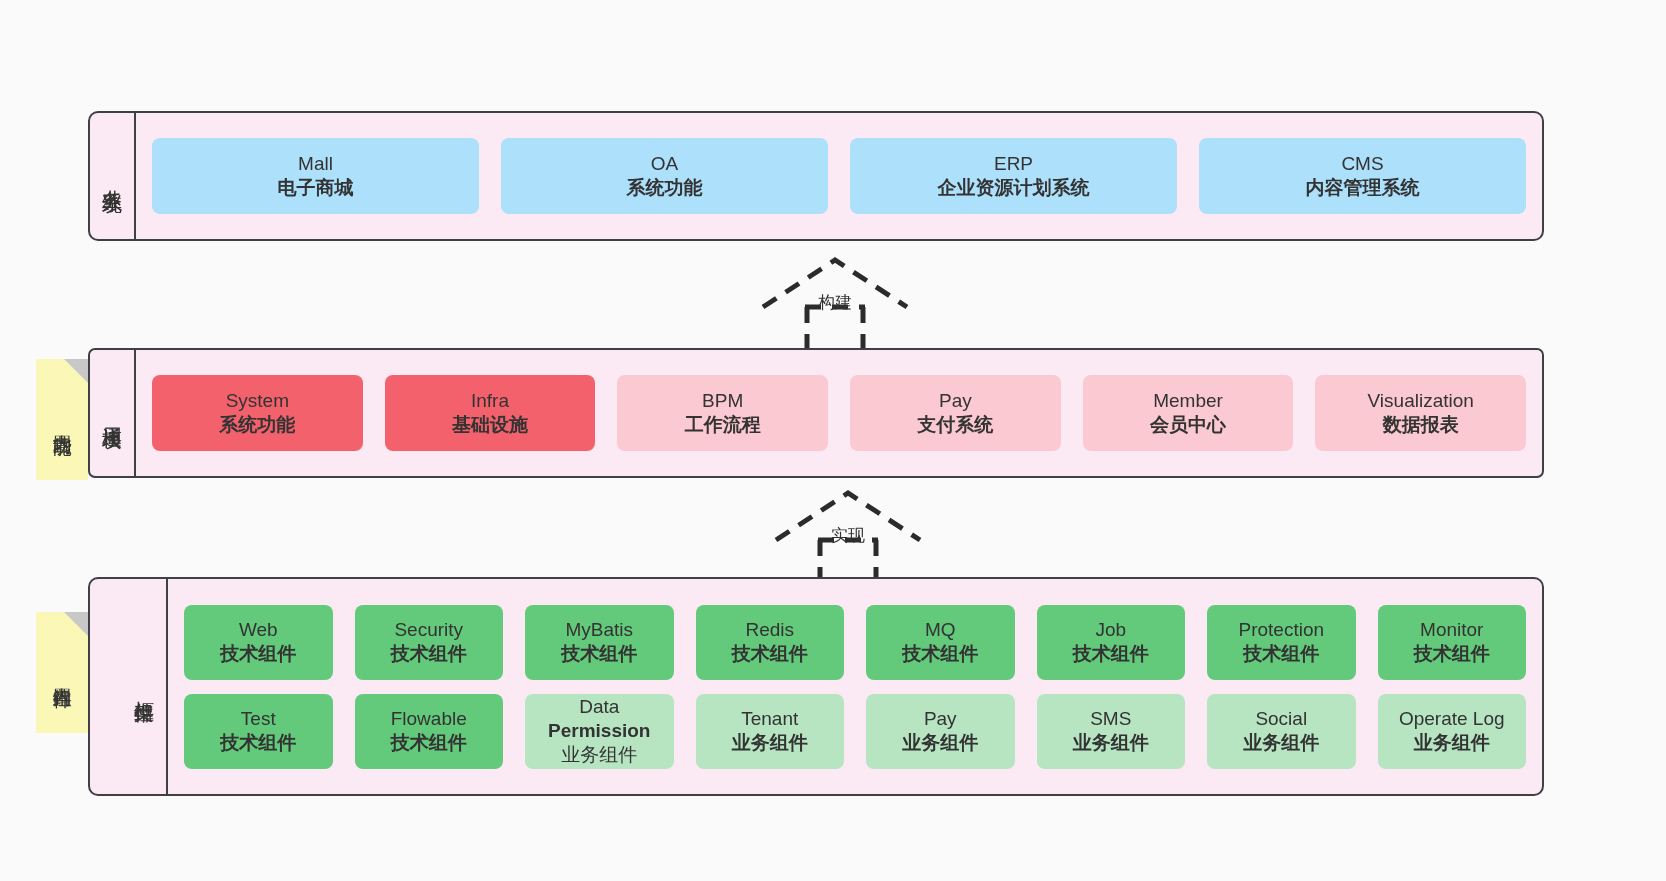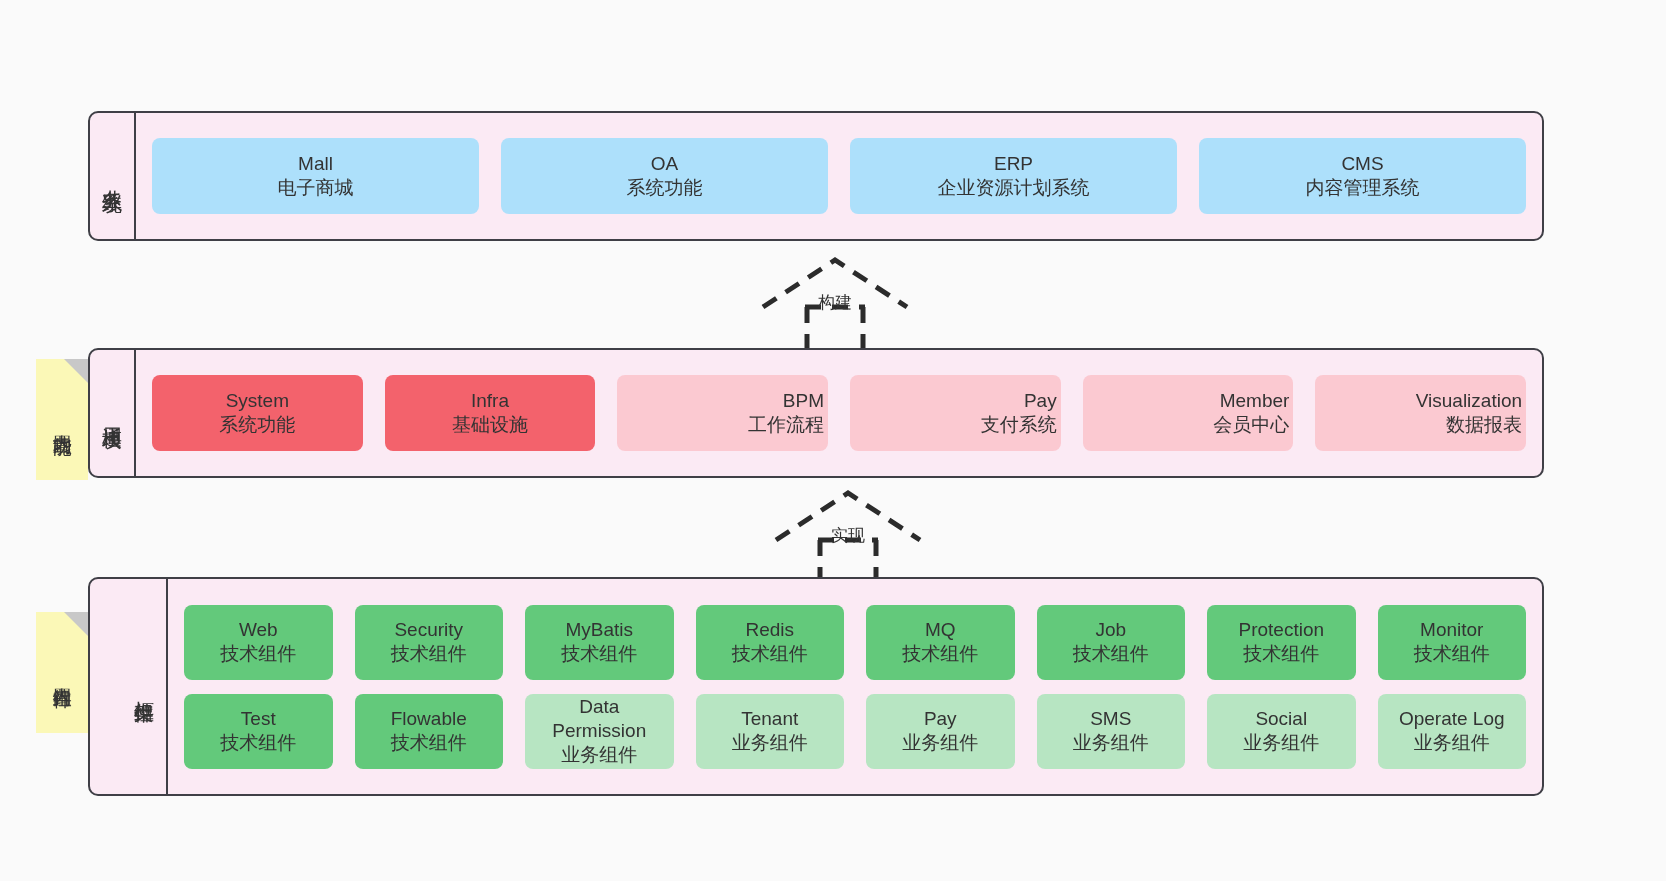--- a/index.html
+++ b/index.html
@@ -74,33 +74,33 @@
     justify-content: center;
     text-align: center;
     font-size: 19px;
     line-height: 1.26;
     color: #333333;
     box-sizing: border-box;
     padding: 6px 4px;
     min-width: 0;
   }
   .card .t1 { display: block; }
-  .card .t2 { display: block; }
+  .card .t2 { display: block; font-weight: bold; }
   .card .t3 { display: block; }
 
   
   .c-blue        { background: #ade0fb; }
   .c-red         { background: #f3626c; }
-  .c-pink        { background: #fbc9d1; align-items: flex-end; }
+  .c-pink        { background: #fbc9d1; }
   .c-green       { background: #63c97b; }
   .c-lightgreen  { background: #b7e5c2; }
 
   
   #layer-business { left: 88px;  top: 111px; width: 1456px; height: 130px; }
-  #layer-modules  { left: 88px;  top: 348px; width: 1456px; height: 130px; }
+  #layer-modules  { left: 88px;  top: 348px; width: 1456px; height: 130px; border-radius: 7px; }
   #layer-framework{ left: 88px;  top: 577px; width: 1456px; height: 219px; padding-left: 32px; }
 
   #layer-business .card,
   #layer-modules .card { height: 76px; }
   #layer-framework .card { height: 75px; }
 
   
   .arrow {
     position: absolute;
     pointer-events: none;

